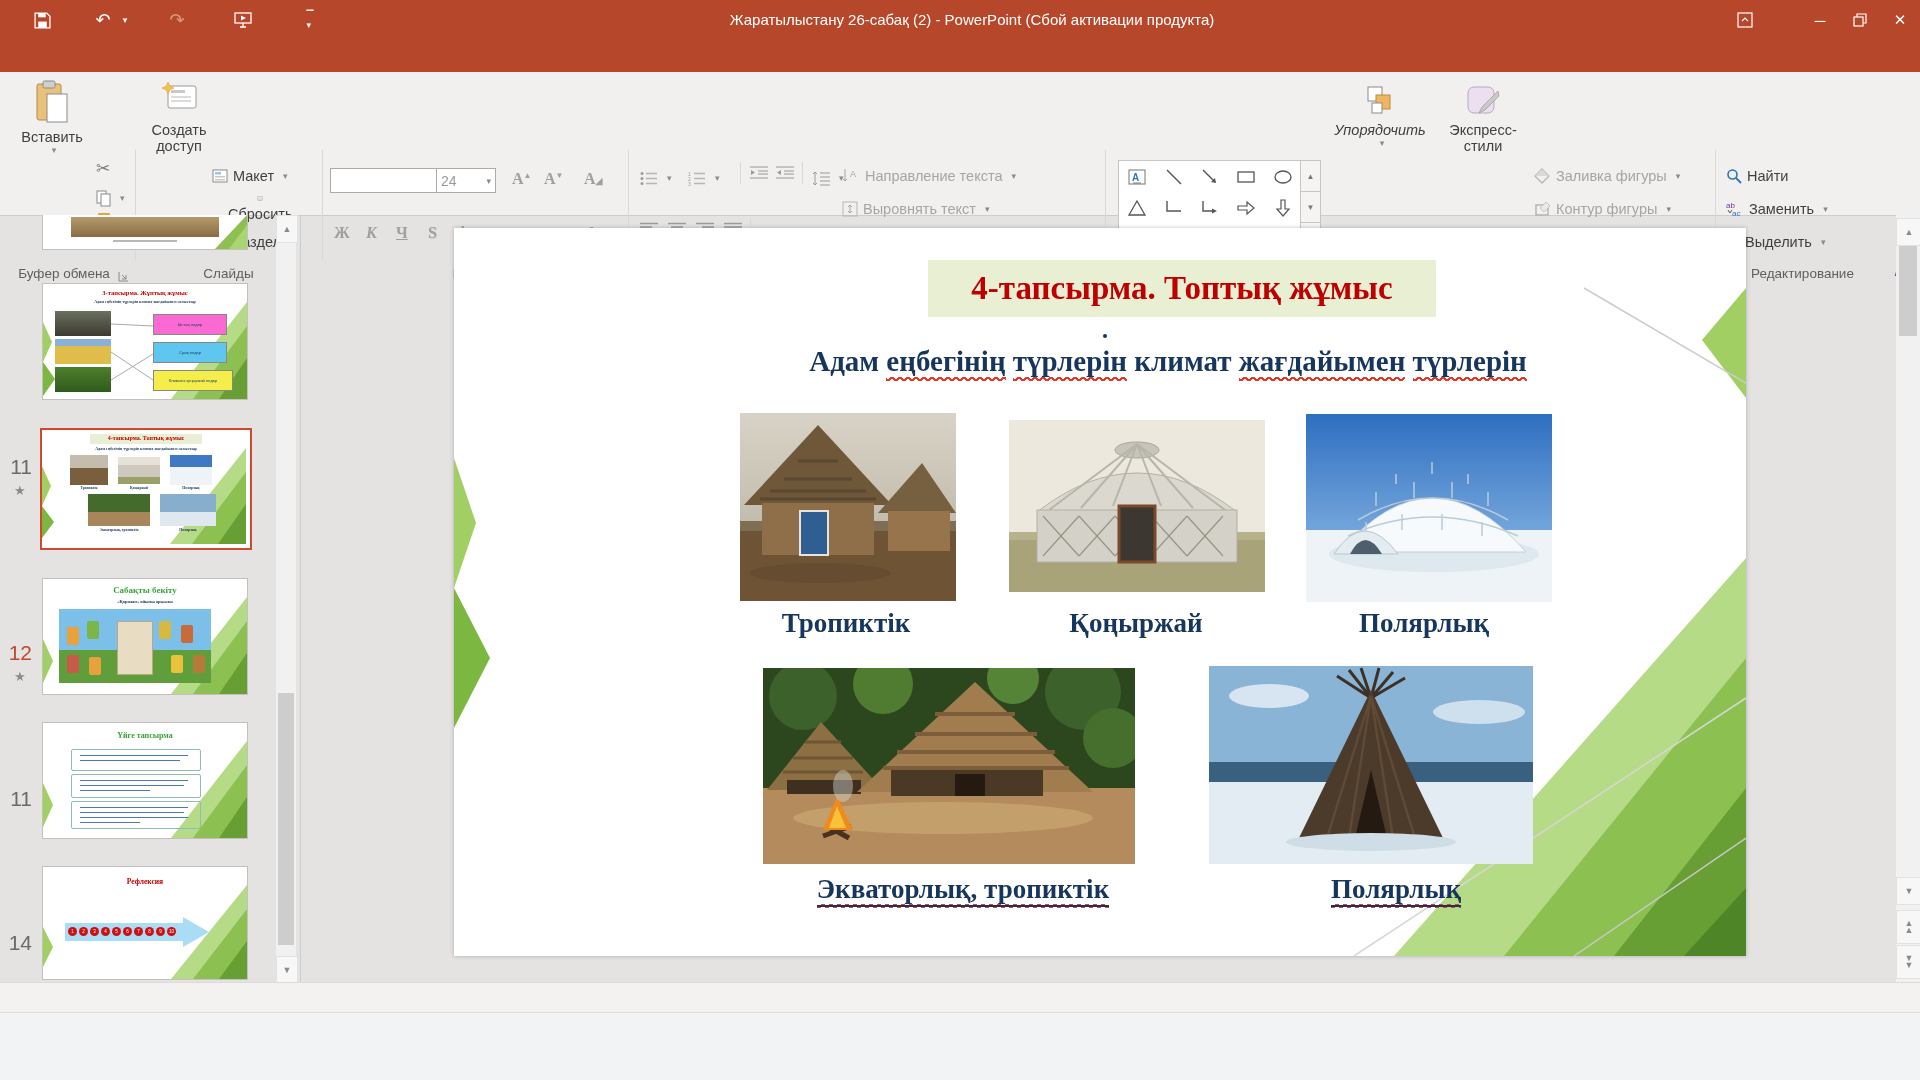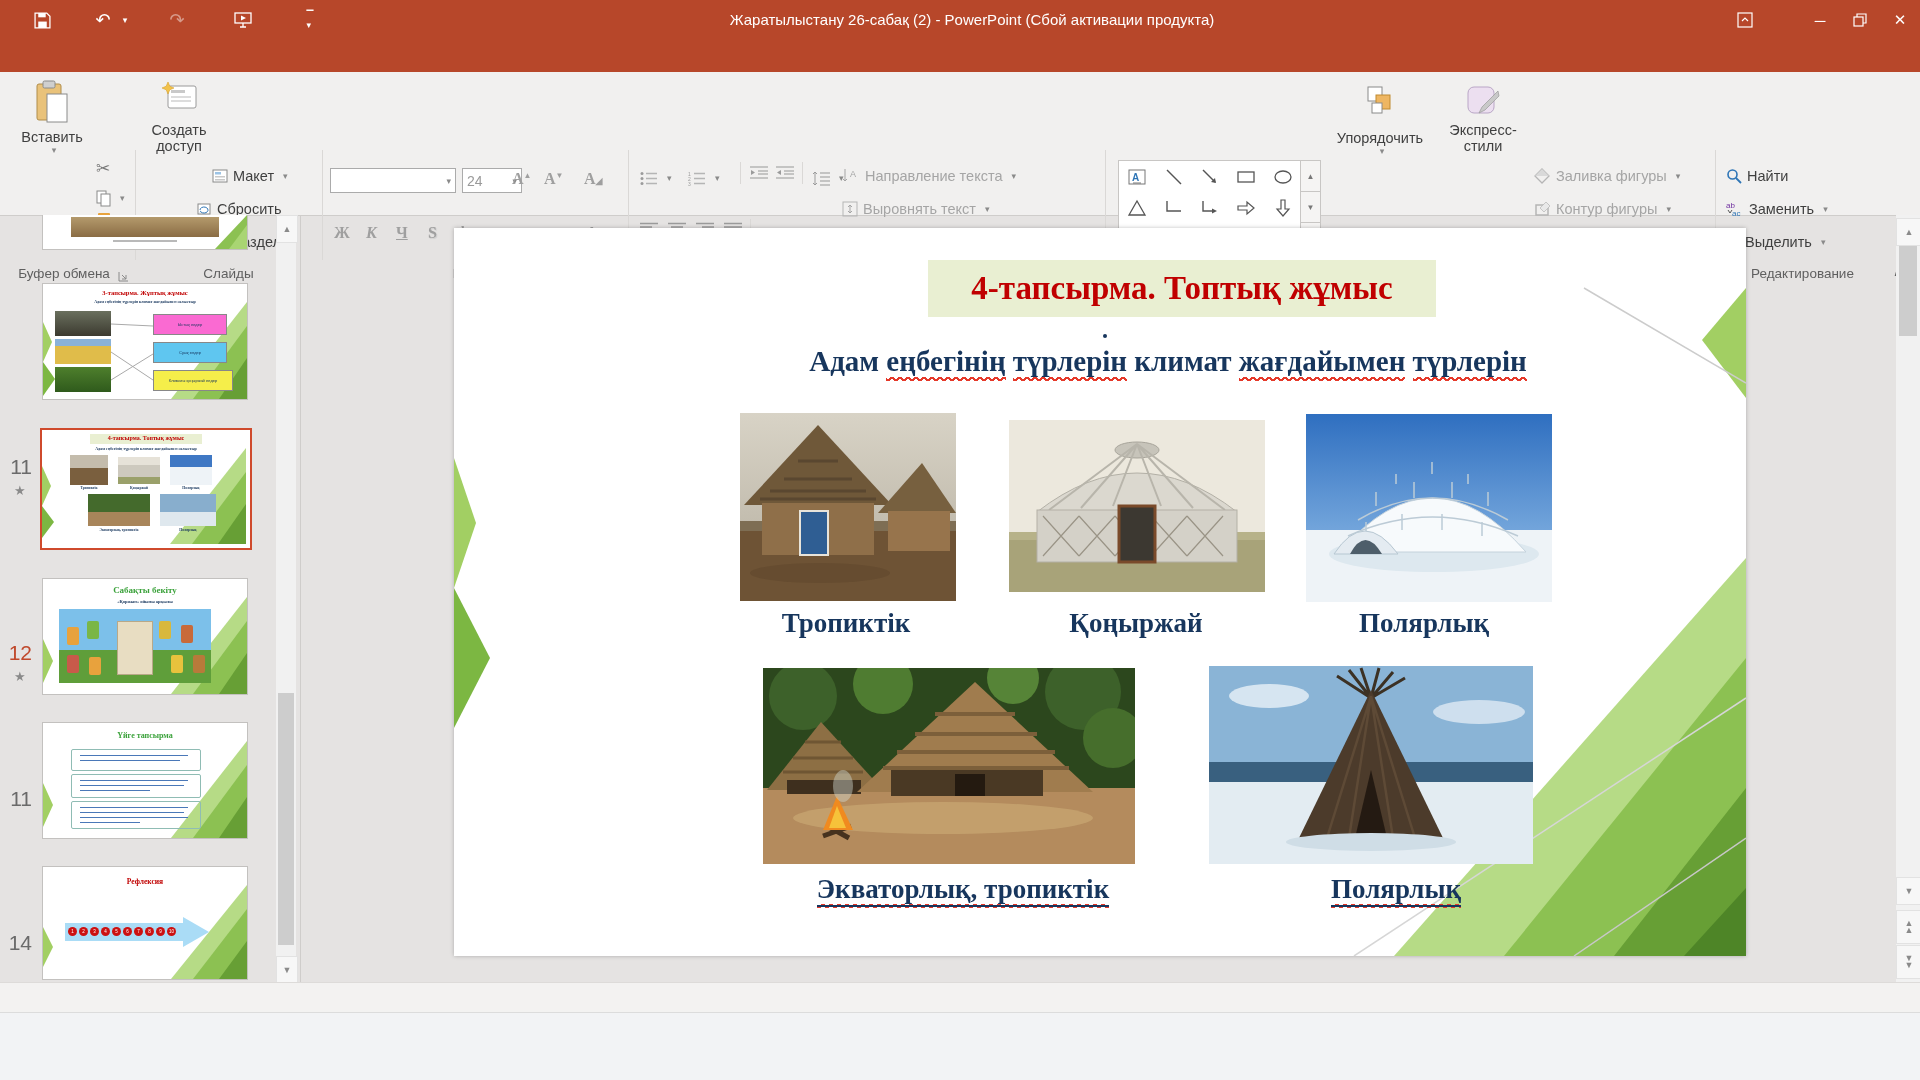--- a/index.html
+++ b/index.html
@@ -170,21 +170,21 @@
     <div class="a rrow" style="left:212px;top:91px;">
       <svg width="16" height="14" viewBox="0 0 16 14">
           <rect x="1" y="1" width="14" height="12" fill="#fff" stroke="#8a8a8a"></rect>
           <rect x="3" y="3" width="6" height="2.5" fill="#9cc3e5"></rect>
           <rect x="3" y="7" width="10" height="1.5" fill="#c9c9c9"></rect>
           <rect x="3" y="10" width="10" height="1.5" fill="#c9c9c9"></rect>
         </svg>
       <span class="rlbl">Макет</span>
         <span class="car">▾</span>
     </div>
-    <div class="a rrow" style="left:196px;top:124px;">
+    <div class="a rrow" style="left:228px;top:124px;flex-direction:column;">
       <svg width="16" height="14" viewBox="0 0 16 14">
           <rect x="2" y="2" width="12" height="10" fill="#fff" stroke="#8a8a8a"></rect>
           <path d="M4 8a4 3 0 1 1 1 2" fill="none" stroke="#2e75b6"></path>
           <path d="M3.5 10.5l1.5-.5-.3-1.6z" fill="#2e75b6"></path>
         </svg>
       <span class="rlbl">Сбросить</span>
     </div>
     <div class="a rrow" style="left:212px;top:157px;">
       <svg width="16" height="14" viewBox="0 0 16 14">
           <path d="M2 2l3-1.5L5 11 2 12.5z" fill="#f2c24b" stroke="#c99a2a" stroke-width=".5"></path>
@@ -193,21 +193,21 @@
         </svg>
       <span class="rlbl">Раздел</span>
         <span class="car">▾</span>
     </div>
     <div class="a glab" style="left:135px;width:187px;">Слайды</div>
 
     <div class="a combo" style="left:330px;top:96px;width:116px;">
         <span></span>
         <span class="car">▾</span>
       </div>
-    <div class="a combo" style="left:462px;top:96px;width:50px;">
+    <div class="a combo" style="left:436px;top:96px;width:50px;">
         <span>24</span>
         <span class="car">▾</span>
       </div>
     <div class="a fg dis" style="left:512px;top:98px;">А<span style="font-size:8px;vertical-align:super;">▲</span></div>
     <div class="a fg dis" style="left:544px;top:98px;">А<span style="font-size:8px;vertical-align:super;">▼</span></div>
     <div class="a fg dis" style="left:584px;top:98px;">А<span style="font-size:9px;">◢</span></div>
     <div class="a fg" style="left:334px;top:152px;">Ж</div>
     <div class="a fg" style="left:366px;top:152px;font-style:italic;">К</div>
     <div class="a fg" style="left:396px;top:152px;text-decoration:underline;">Ч</div>
     <div class="a fg" style="left:428px;top:152px;text-shadow:1px 1px 1px #ccc;">S</div>
@@ -386,21 +386,21 @@
         <span style="font-size:7px;">▬</span>
         <span>▼</span>
       </div>
 
     <div class="a bigbtn" style="left:1327px;top:12px;width:106px;">
       <svg width="32" height="32" viewBox="0 0 32 32">
           <rect x="4" y="3" width="14" height="14" fill="#fff" stroke="#8a8a8a"></rect>
           <rect x="12" y="11" width="14" height="14" fill="#eeb662" stroke="#c08a30"></rect>
           <rect x="8" y="19" width="10" height="10" fill="#fff" stroke="#8a8a8a"></rect>
         </svg>
-      <span class="rlbl" style="margin-top:14px;">Упорядочить</span>
+      <span class="rlbl" style="margin-top:6px;font-style:italic;">Упорядочить</span>
       <span class="car">▾</span>
     </div>
     <div class="a bigbtn" style="left:1437px;top:12px;width:92px;">
       <svg width="36" height="34" viewBox="0 0 36 34">
           <rect x="3" y="3" width="26" height="26" rx="6" fill="#ecdff0" stroke="#b9a6c6"></rect>
           <path d="M33 7L17 23l-3 6 6-3L34 12z" fill="#c9c9c9" stroke="#9a9a9a" stroke-width=".7"></path>
         </svg>
       <span class="rlbl" style="margin-top:4px;">Экспресс-</span>
       <span class="rlbl">стили</span>
     </div>

